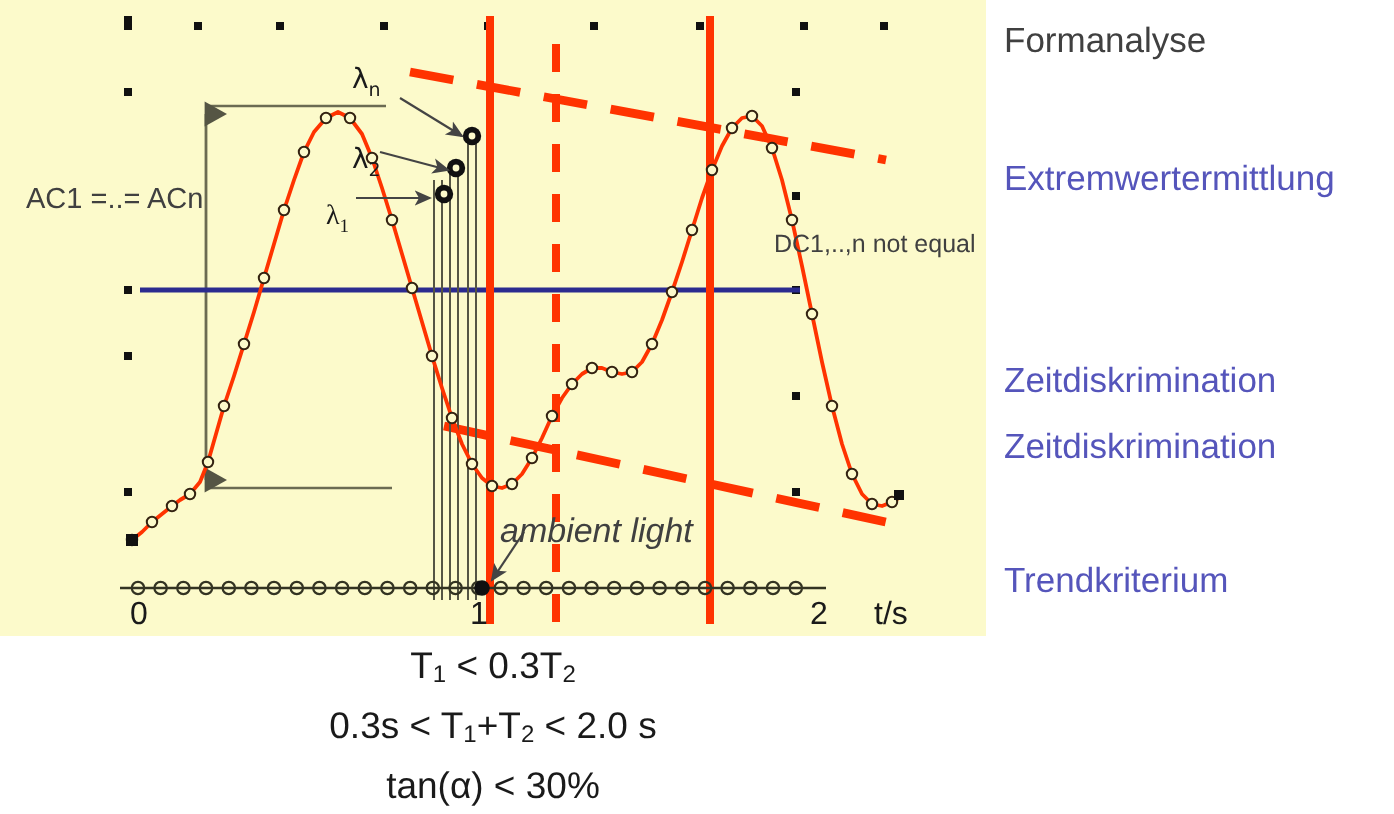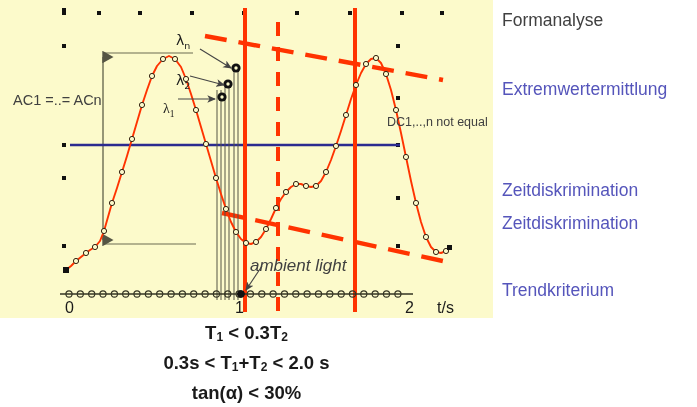--- a/index.html
+++ b/index.html
@@ -57,21 +57,20 @@
     top: 320px;
     width: 493px;
     text-align: center;
     color: #1a1a1a;
   }
   .eq-line {
     font-size: 18.5px;
     line-height: 25px;
     white-space: nowrap;
     color: #1a1a1a;
-    font-weight: bold;
   }
   .eq-line sub {
     font-size: 12px;
     vertical-align: -2px;
   }
   .overlay-text {
     position: absolute;
     color: #404040;
     white-space: nowrap;
   }

